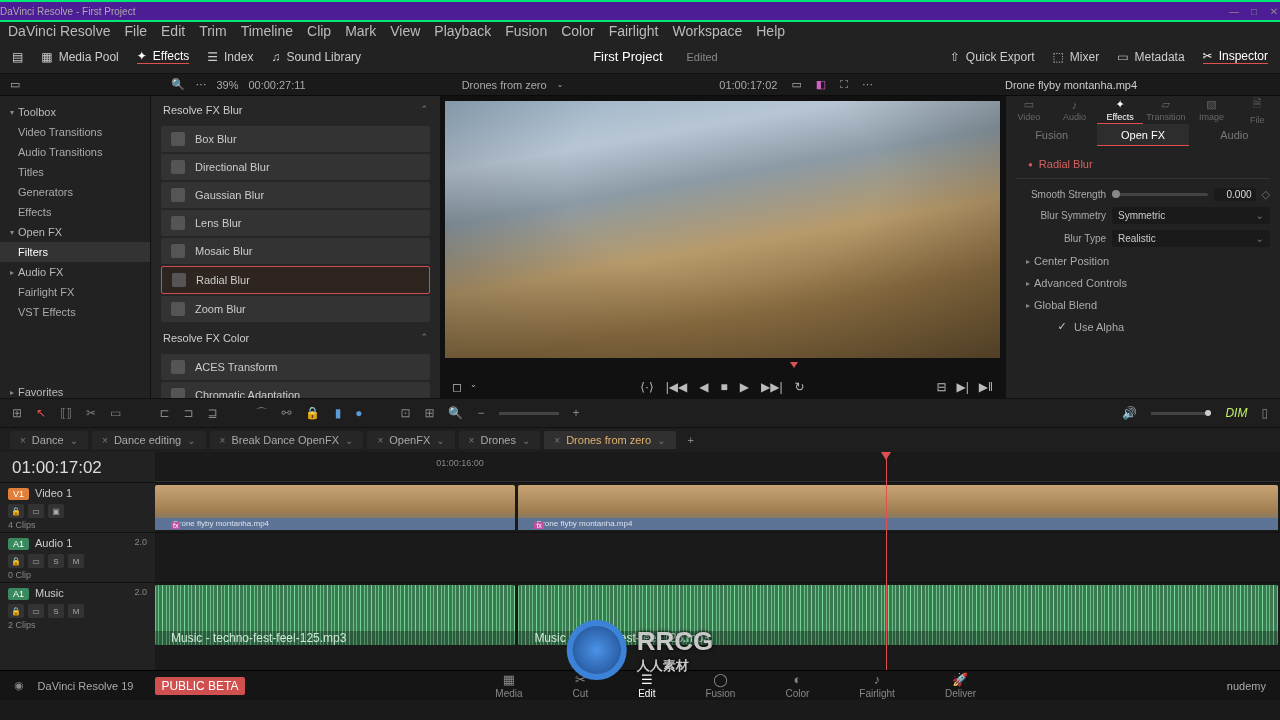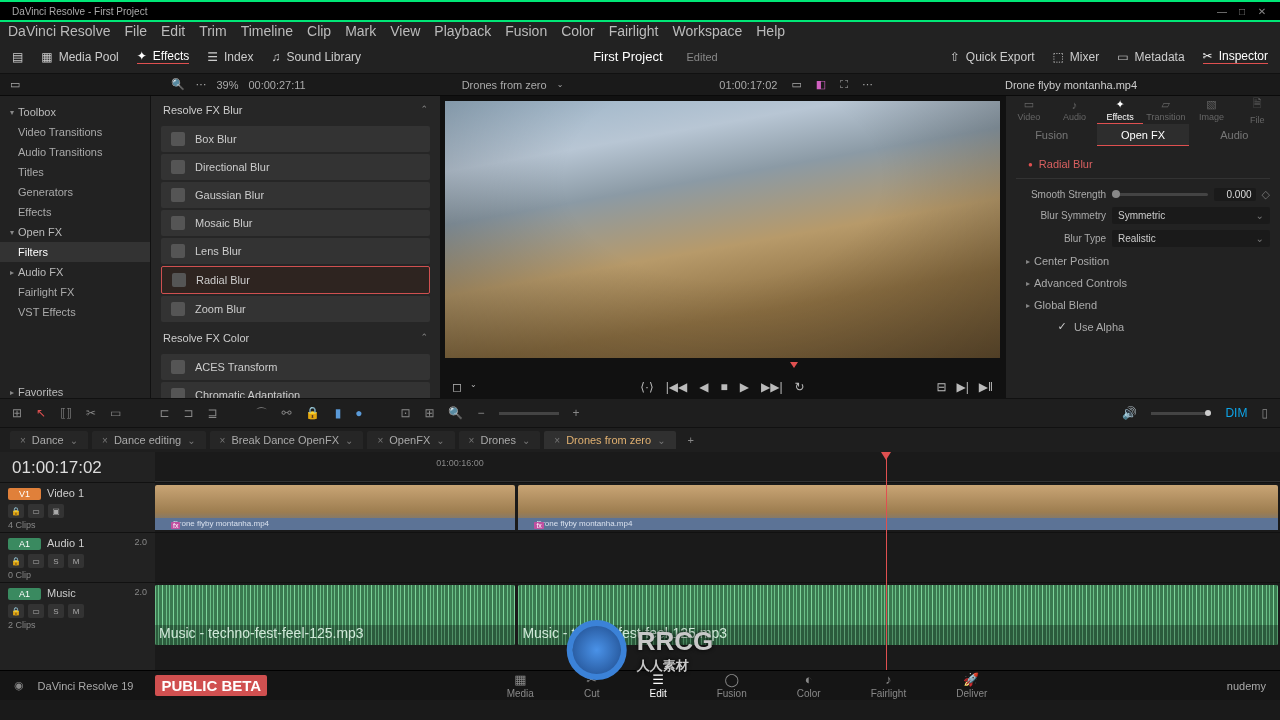--- a/index.html
+++ b/index.html
@@ -1,17 +1,17 @@
 <!DOCTYPE html>
 <html><head>
 <meta charset="utf-8">
 <style>
 * { margin:0; padding:0; box-sizing:border-box; font-family:sans-serif; }
 body { background:#1a1a1a; color:#b0b0b0; font-size:11px; width:1280px; height:720px; overflow:hidden; position:relative; }
-.titlebar { height:18px; background:#000000; color:#aaa; display:flex; align-items:center; padding:0 12px; font-size:10px; justify-content:space-between;}
+.titlebar { height:18px; background:#4c1d95; color:#aaa; display:flex; align-items:center; padding:0 0; font-size:10px; justify-content:space-between;}
 .titlebar .wc { display:flex; gap:8px; }
 .titlebar .wc span { width:12px; height:12px; display:flex; align-items:center; justify-content:center; color:#888;}
 .greenbar { height:2px; background:#00e676; }
 .menubar { height:18px; background:#222; display:flex; align-items:center; padding:0 8px; gap:14px; font-size:14px; color:#bbb; }
 .menubar span { cursor:default; }
 .toolbar { height:34px; background:#222; display:flex; align-items:center; padding:0 12px; gap:18px; border-bottom:1px solid #111;}
 .toolbar .titem { display:flex; align-items:center; gap:6px; font-size:12px; color:#ccc;}
 .toolbar .titem.active { color:#fff; border-bottom:1px solid #e05050;}
 .toolbar .spacer { flex:1; }
 .toolbar .projtitle { color:#fff; font-size:13px; }
@@ -74,41 +74,41 @@
 .tabs .tab.active { background:#303030; color:#e0b070;}
 .tabs .plus { padding:3px 8px; color:#888;}
 .timeline { background:#1e1e1e; height:218px; display:flex; }
 .tl-head { width:155px; background:#222; }
 .tl-head .bigtc { color:#ddd; font-size:17px; padding:6px 12px; height:30px;}
 .track-head { height:50px; border-top:1px solid #111; padding:4px 8px;}
 .track-head .tname { color:#ccc; font-size:11px;}
 .track-head .tctrls { display:flex; gap:4px; margin-top:4px;}
 .track-head .tbtn { width:16px; height:14px; background:#333; border-radius:2px; font-size:8px; display:flex; align-items:center; justify-content:center; color:#aaa;}
 .track-head .tinfo { color:#888; font-size:9px; margin-top:2px;}
-.track-head .tbadge { display:inline-block; background:#e0803a; color:#fff; padding:1px 11px; border-radius:2px; font-size:9px; margin-right:6px;}
+.track-head .tbadge { display:inline-block; background:#e0803a; color:#fff; padding:1px 5px; border-radius:2px; font-size:9px; margin-right:6px;}
 .track-head .tbadge.a { background:#3a8a60;}
 .tl-body { flex:1; position:relative; background:#1a1a1a; overflow:hidden;}
 .ruler { height:30px; position:relative; border-bottom:1px solid #333;}
 .ruler .rtxt { position:absolute; top:6px; font-size:9px; color:#888;}
 .playhead { position:absolute; top:0; bottom:0; left:65%; width:1px; background:#e05050; z-index:5;}
 .playhead::before { content:""; position:absolute; top:0; left:-5px; width:0; height:0; border-left:5px solid transparent; border-right:5px solid transparent; border-top:8px solid #e05050;}
 .track { height:50px; border-top:1px solid #111; position:relative;}
 .clip { position:absolute; top:2px; bottom:2px; background:linear-gradient(180deg,#c9a575 0%,#9d7d50 60%,#5c7396 100%); border-radius:2px; }
 .clip .clabel { position:absolute; bottom:0; left:0; right:0; height:12px; background:#5c7396; color:#d8e0ed; font-size:8px; padding:1px 4px; white-space:nowrap; overflow:hidden;}
 .clip .cbadge { position:absolute; bottom:1px; left:2px; background:#c050a0; color:#fff; font-size:7px; padding:0 2px; border-radius:1px;}
 .clip .clabel span { margin-left:14px;}
 .aclip { position:absolute; top:2px; bottom:2px; background:#3a7a50; border-radius:2px; overflow:hidden;}
 .aclip::before { content:""; position:absolute; inset:0; background:repeating-linear-gradient(90deg,#6bc088 0 1px,#3a7a50 1px 3px,#6bc088 3px 4px,#3a7a50 4px 7px,#7dd49a 7px 8px,#3a7a50 8px 11px);}
-.aclip .clabel { position:absolute; bottom:0; left:0; right:0; height:20px; background:rgba(0,0,0,0.25); color:#d0e8d8; font-size:14px; padding:0 4px;}
+.aclip .clabel { position:absolute; bottom:0; left:0; right:0; height:14px; background:rgba(0,0,0,0.25); color:#d0e8d8; font-size:12px; padding:0 16px;}
 .bottombar { height:30px; background:#151515; display:flex; align-items:center; padding:0 14px; font-size:11px; color:#aaa; justify-content:space-between; border-top:1px solid #000;}
 .bottombar .pages { display:flex; gap:50px;}
 .bottombar .pg { display:flex; flex-direction:column; align-items:center; gap:1px; font-size:10px; color:#888;}
 .bottombar .pg.active { color:#fff;}
 .bottombar .pg .pi { font-size:13px;}
-.public { background:#d05050; color:#fff; padding:2px 6px; border-radius:2px; font-size:15px; margin-left:8px;font-weight:bold;}
+.public { background:#d05050; color:#fff; padding:2px 6px; border-radius:2px; font-size:12px; margin-left:8px;}
 .dv { display:flex; align-items:center; gap:14px;}
 .dv::before { content:"◉"; color:#888;}
 .watermark { position:absolute; bottom:40px; left:50%; transform:translateX(-50%); font-size:26px; font-weight:bold; color:#c8c8c8; display:flex; align-items:center; gap:10px; pointer-events:none; z-index:20; text-shadow:0 0 4px #000;}
 .watermark .wlogo { width:60px; height:60px; border:6px solid #3b82d8; border-radius:50%; background:radial-gradient(circle,#4a92e8 0%,#1e4a8a 100%); position:relative;}
 </style>
 </head>
 <body>
 
 <div class="greenbar"></div>
 <div class="titlebar">
@@ -233,25 +233,25 @@
     <div class="fxitem">
         <span class="fxicon"></span>
         <span>Directional Blur</span>
       </div>
     <div class="fxitem">
         <span class="fxicon"></span>
         <span>Gaussian Blur</span>
       </div>
     <div class="fxitem">
         <span class="fxicon"></span>
+        <span>Lens Blur</span>
+      </div>
+    <div class="fxitem">
+        <span class="fxicon"></span>
         <span>Mosaic Blur</span>
-      </div>
-    <div class="fxitem">
-        <span class="fxicon"></span>
-        <span>Lens Blur</span>
       </div>
     <div class="fxitem sel">
         <span class="fxicon"></span>
         <span>Radial Blur</span>
       </div>
     <div class="fxitem">
         <span class="fxicon"></span>
         <span>Zoom Blur</span>
       </div>
     <div class="fxhdr">
@@ -375,21 +375,21 @@
   <span style="width:10px;"></span>
   <span>⊡</span>
   <span>⊞</span>
   <span>🔍</span>
   <span>−</span>
   <div style="width:60px;height:3px;background:#444;"></div>
   <span>+</span>
   <div class="sp"></div>
   <span>🔊</span>
   <div class="vol"></div>
-  <span style="color:#0ea5e9;">DIM</span>
+  <span style="color:#bef264;font-style:italic;">DIM</span>
   <span>▯</span>
 </div>
 
 <div class="tabs">
   <div class="tab">
       <span class="x">×</span>
       <span>Dance</span>
       <span class="x">⌄</span>
     </div>
   <div class="tab">

